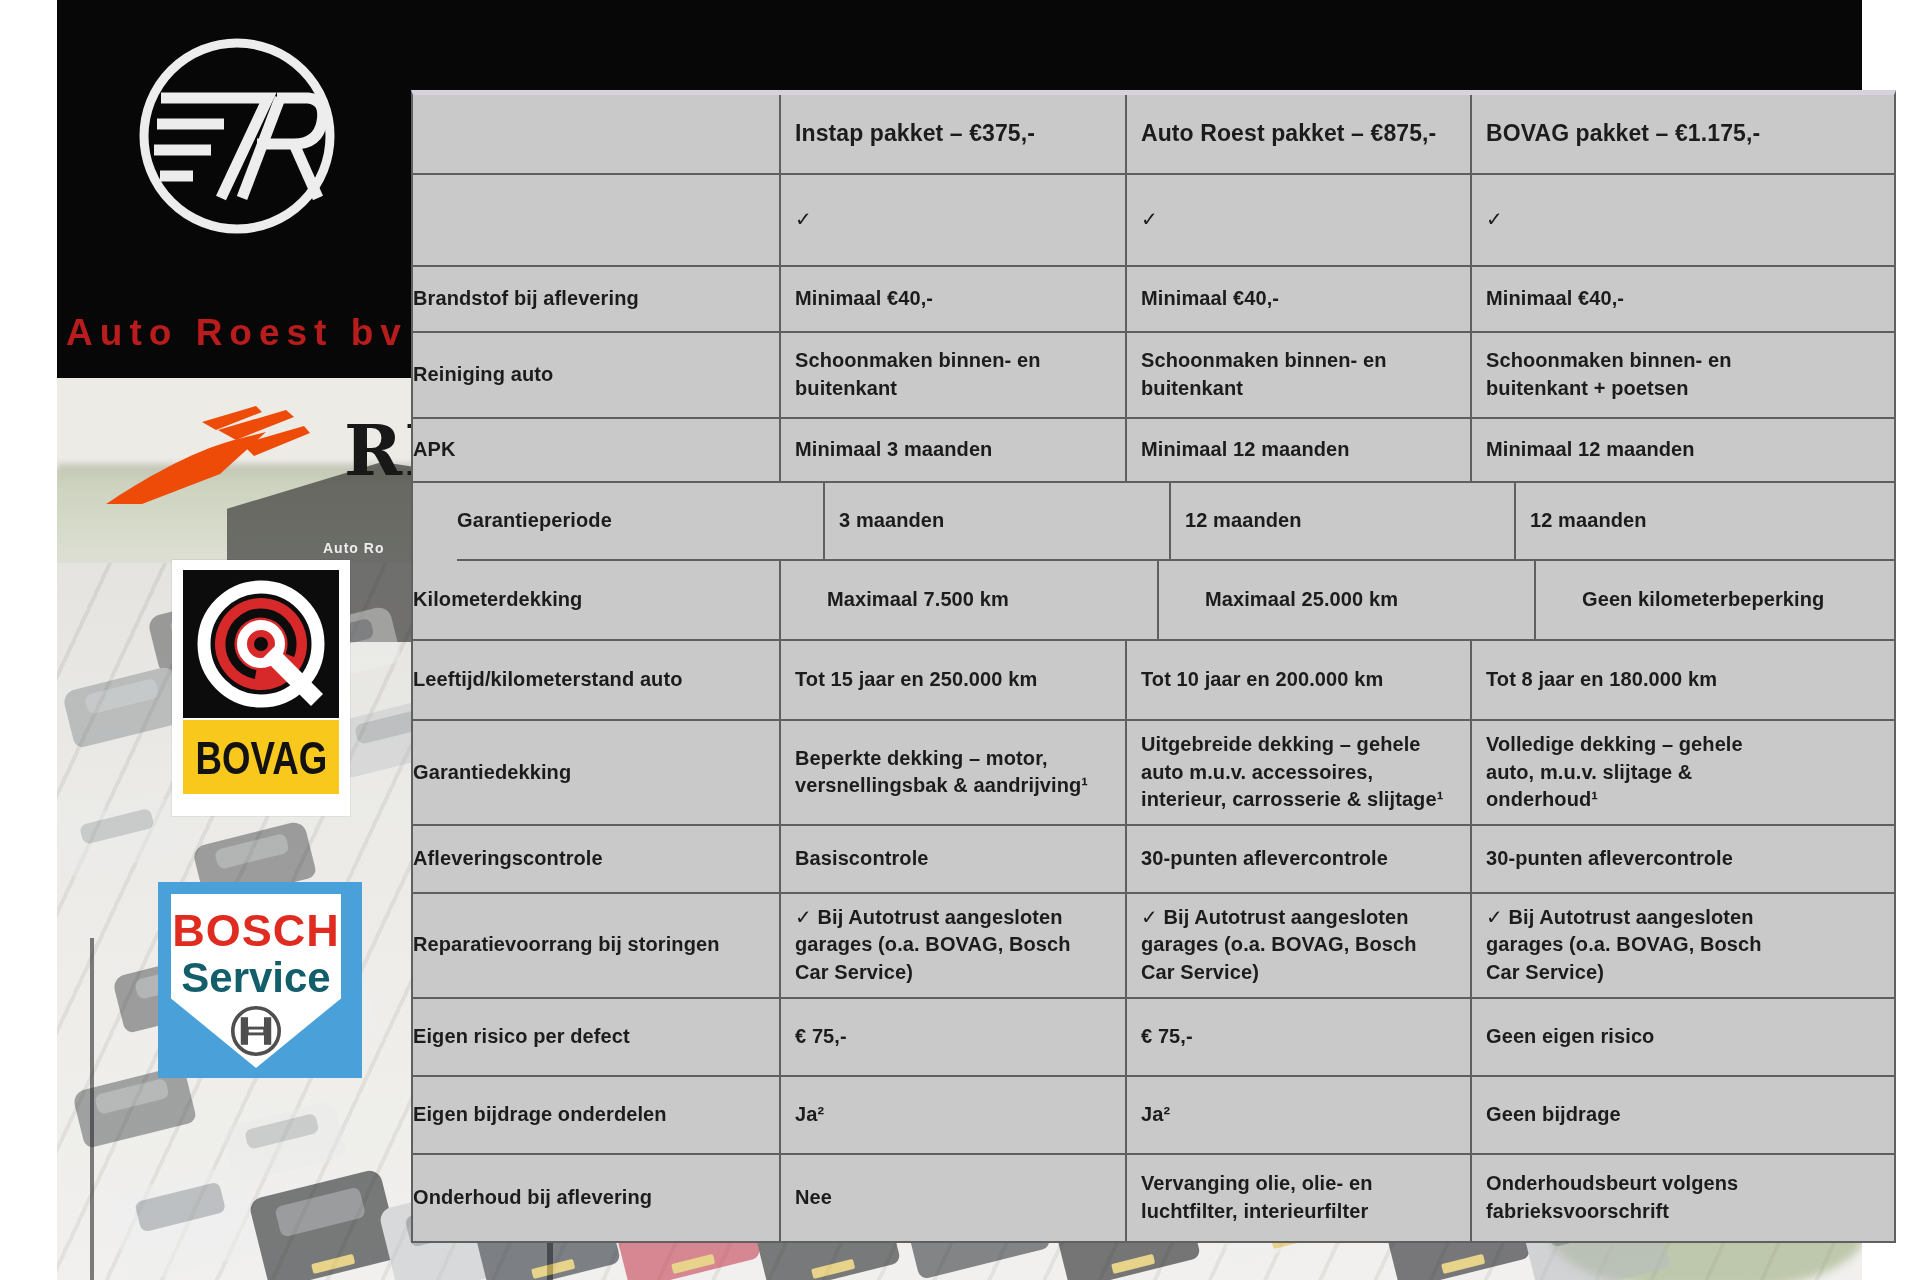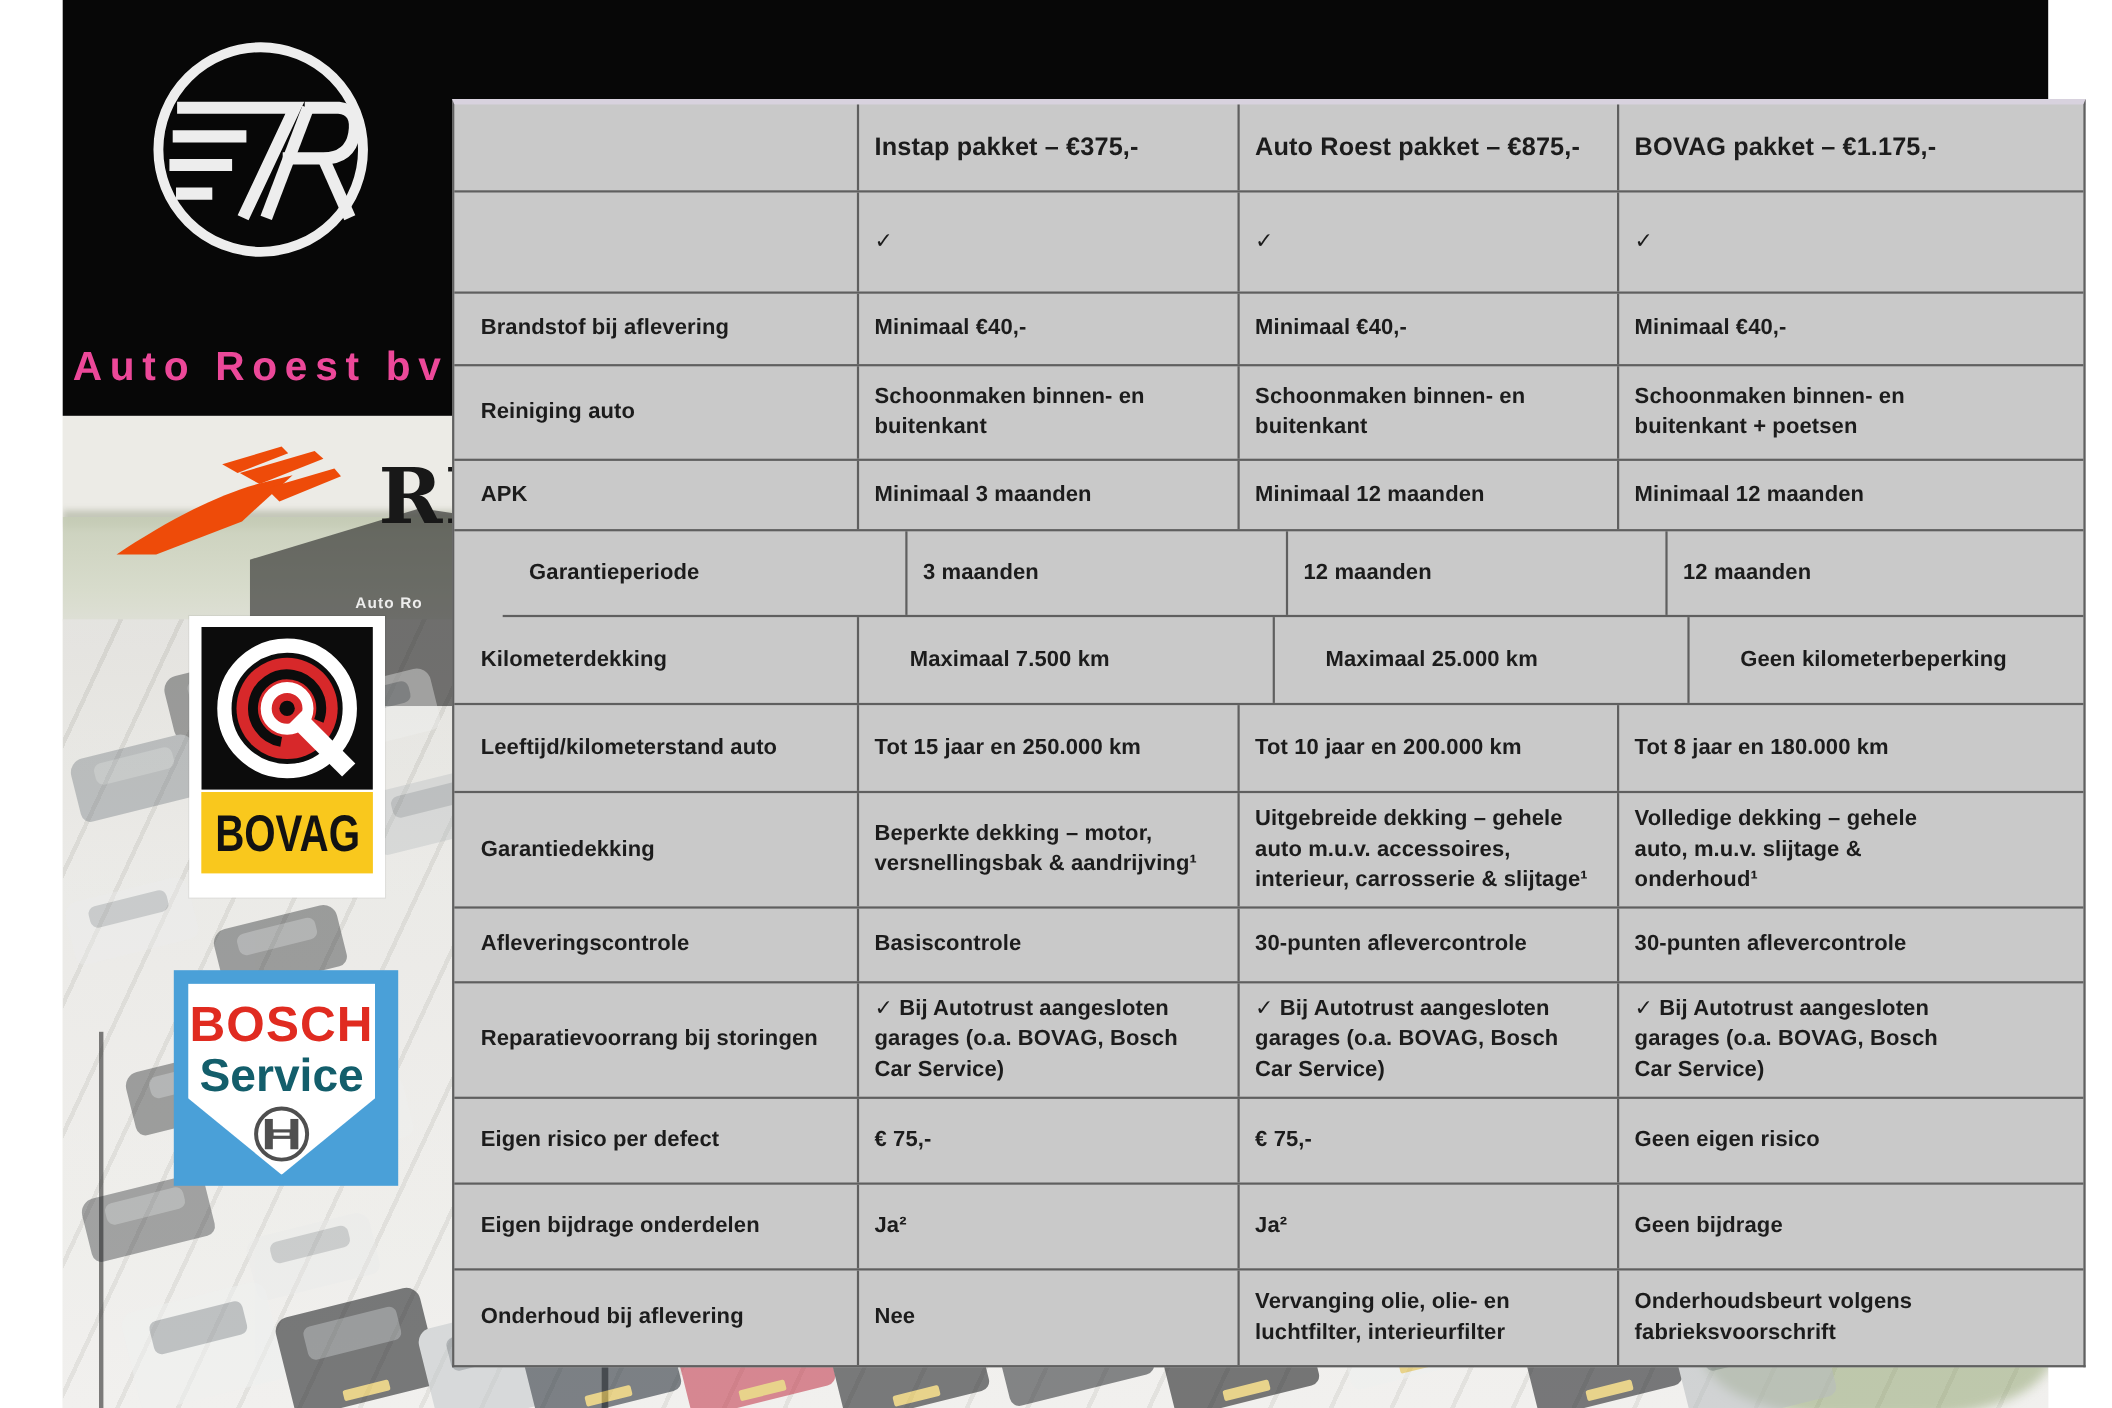--- a/index.html
+++ b/index.html
@@ -6,21 +6,21 @@
   .stage{position:relative;width:1920px;height:1280px;background:#ffffff;overflow:hidden;
          font-family:"Liberation Sans","DejaVu Sans",sans-serif;}
 
   
   .black-band{position:absolute;left:57px;top:0;width:1805px;height:378px;background:#070707;}
 
   
   .brand-block{position:absolute;left:57px;top:0;width:360px;height:378px;color:#ededed;}
   .brand-logo{position:absolute;left:70px;top:26px;}
   .brand-name{position:absolute;left:0;top:312px;width:360px;text-align:center;
-              font-size:37px;font-weight:700;letter-spacing:7px;color:#ec4899;white-space:nowrap;}
+              font-size:37px;font-weight:700;letter-spacing:7px;color:#b91c1c;white-space:nowrap;}
 
   
   .photo{position:absolute;left:57px;top:378px;width:1805px;height:902px;overflow:hidden;background:#e7e6e2;}
   .sky{position:absolute;left:0;top:0;width:100%;height:92px;background:#ecebe6;}
   .field{position:absolute;left:0;top:92px;width:100%;height:95px;
          background:linear-gradient(180deg,#c6cdb6 0%,#d5dac8 70%,#dcded3 100%);opacity:.85;}
   .treeline{position:absolute;left:0;top:86px;width:100%;height:16px;background:rgba(88,104,66,.28);filter:blur(3px);}
   .pavement{position:absolute;left:0;top:185px;width:100%;height:717px;
             background:linear-gradient(180deg,#dddcd7 0%,#e6e5e1 35%,#edecE9 100%);}
   .pavement:after{content:"";position:absolute;inset:0;
@@ -65,21 +65,21 @@
        border-top:5px solid #d8d2de;border-left:2px solid #606060;
        border-right:2px solid #606060;border-bottom:2px solid #606060;}
   .trow{display:grid;grid-template-columns:368px 346px 345px 326px;border-bottom:2px solid #5f5f5f;}
   .trow:last-child{border-bottom:none;}
   .thead{min-height:78px;}
   .cell{border-right:2px solid #5f5f5f;display:flex;align-items:center;
         padding:10px 16px 10px 14px;box-sizing:border-box;
         font-size:20px;font-weight:700;color:#1c1c1c;line-height:1.38;letter-spacing:.1px;}
   .cell:last-child{border-right:none;}
   .hcell{font-size:23px;}
-  .lcell{padding-left:24px;}
+  .lcell{padding-left:0;}
 </style>
 </head>
 <body>
 
 <div class="stage">
 
   <div class="photo">
     <div class="sky"></div>
     <div class="treeline"></div>
     <div class="field"></div>

